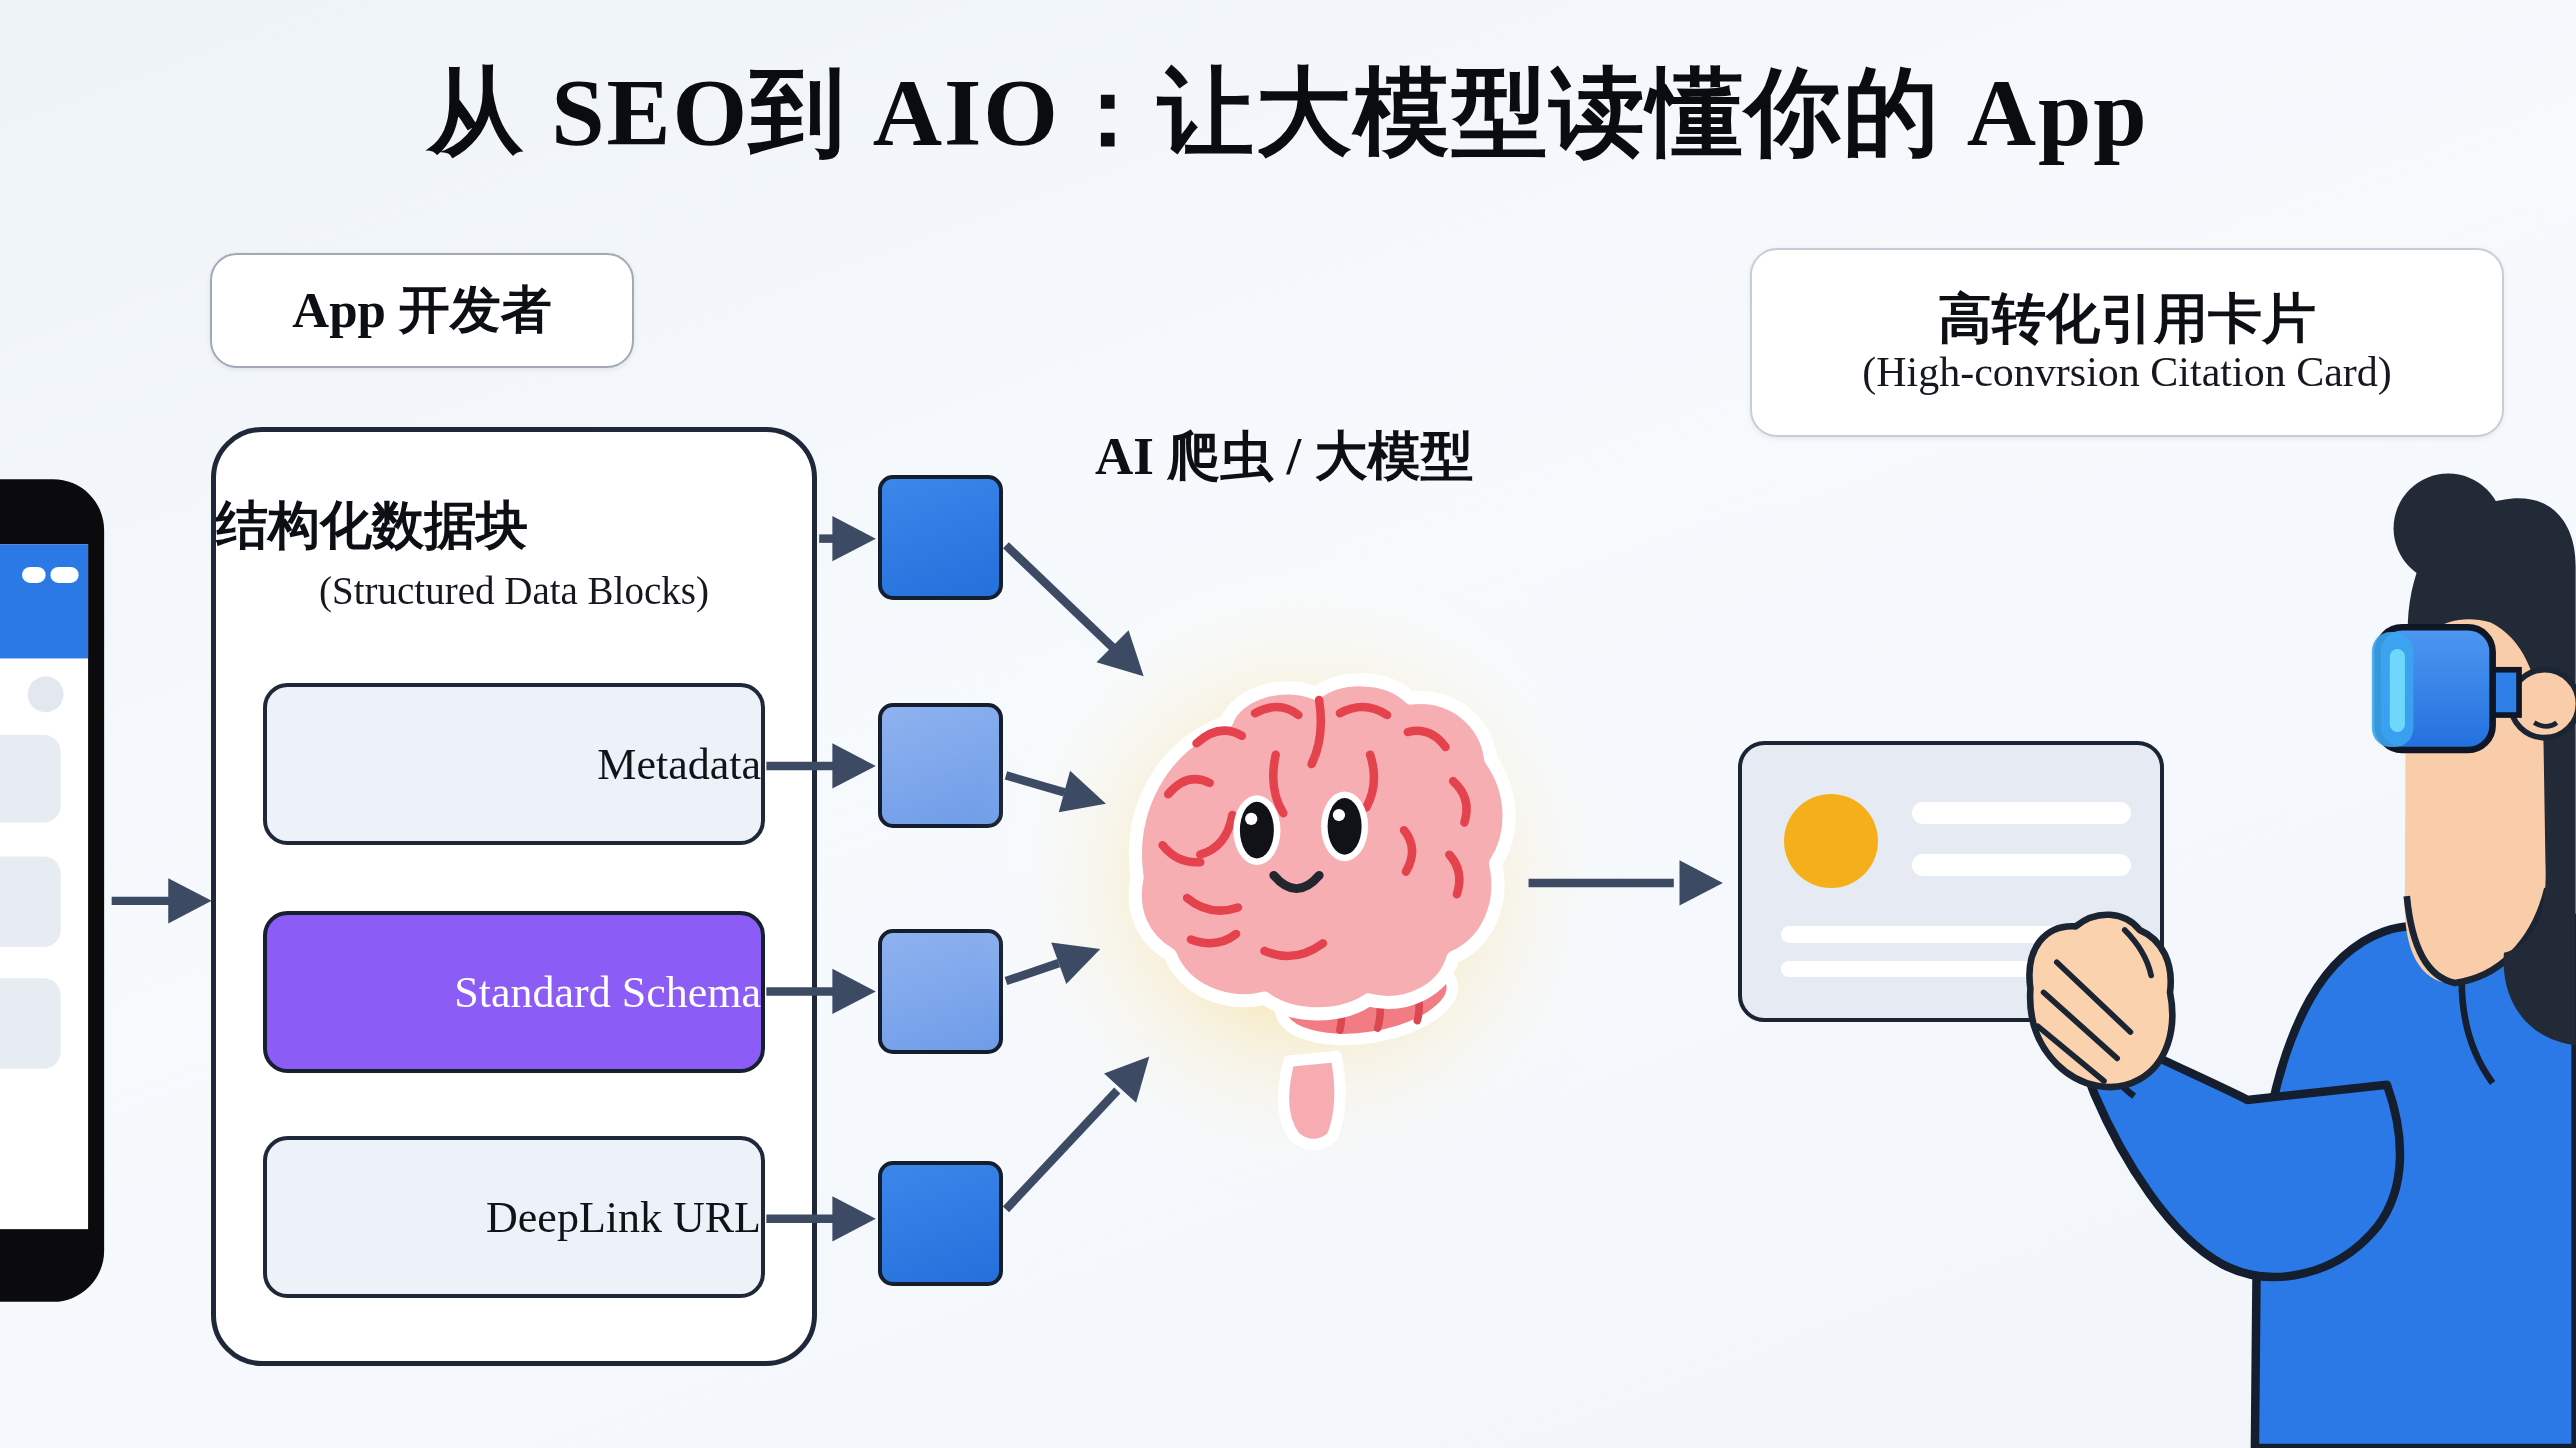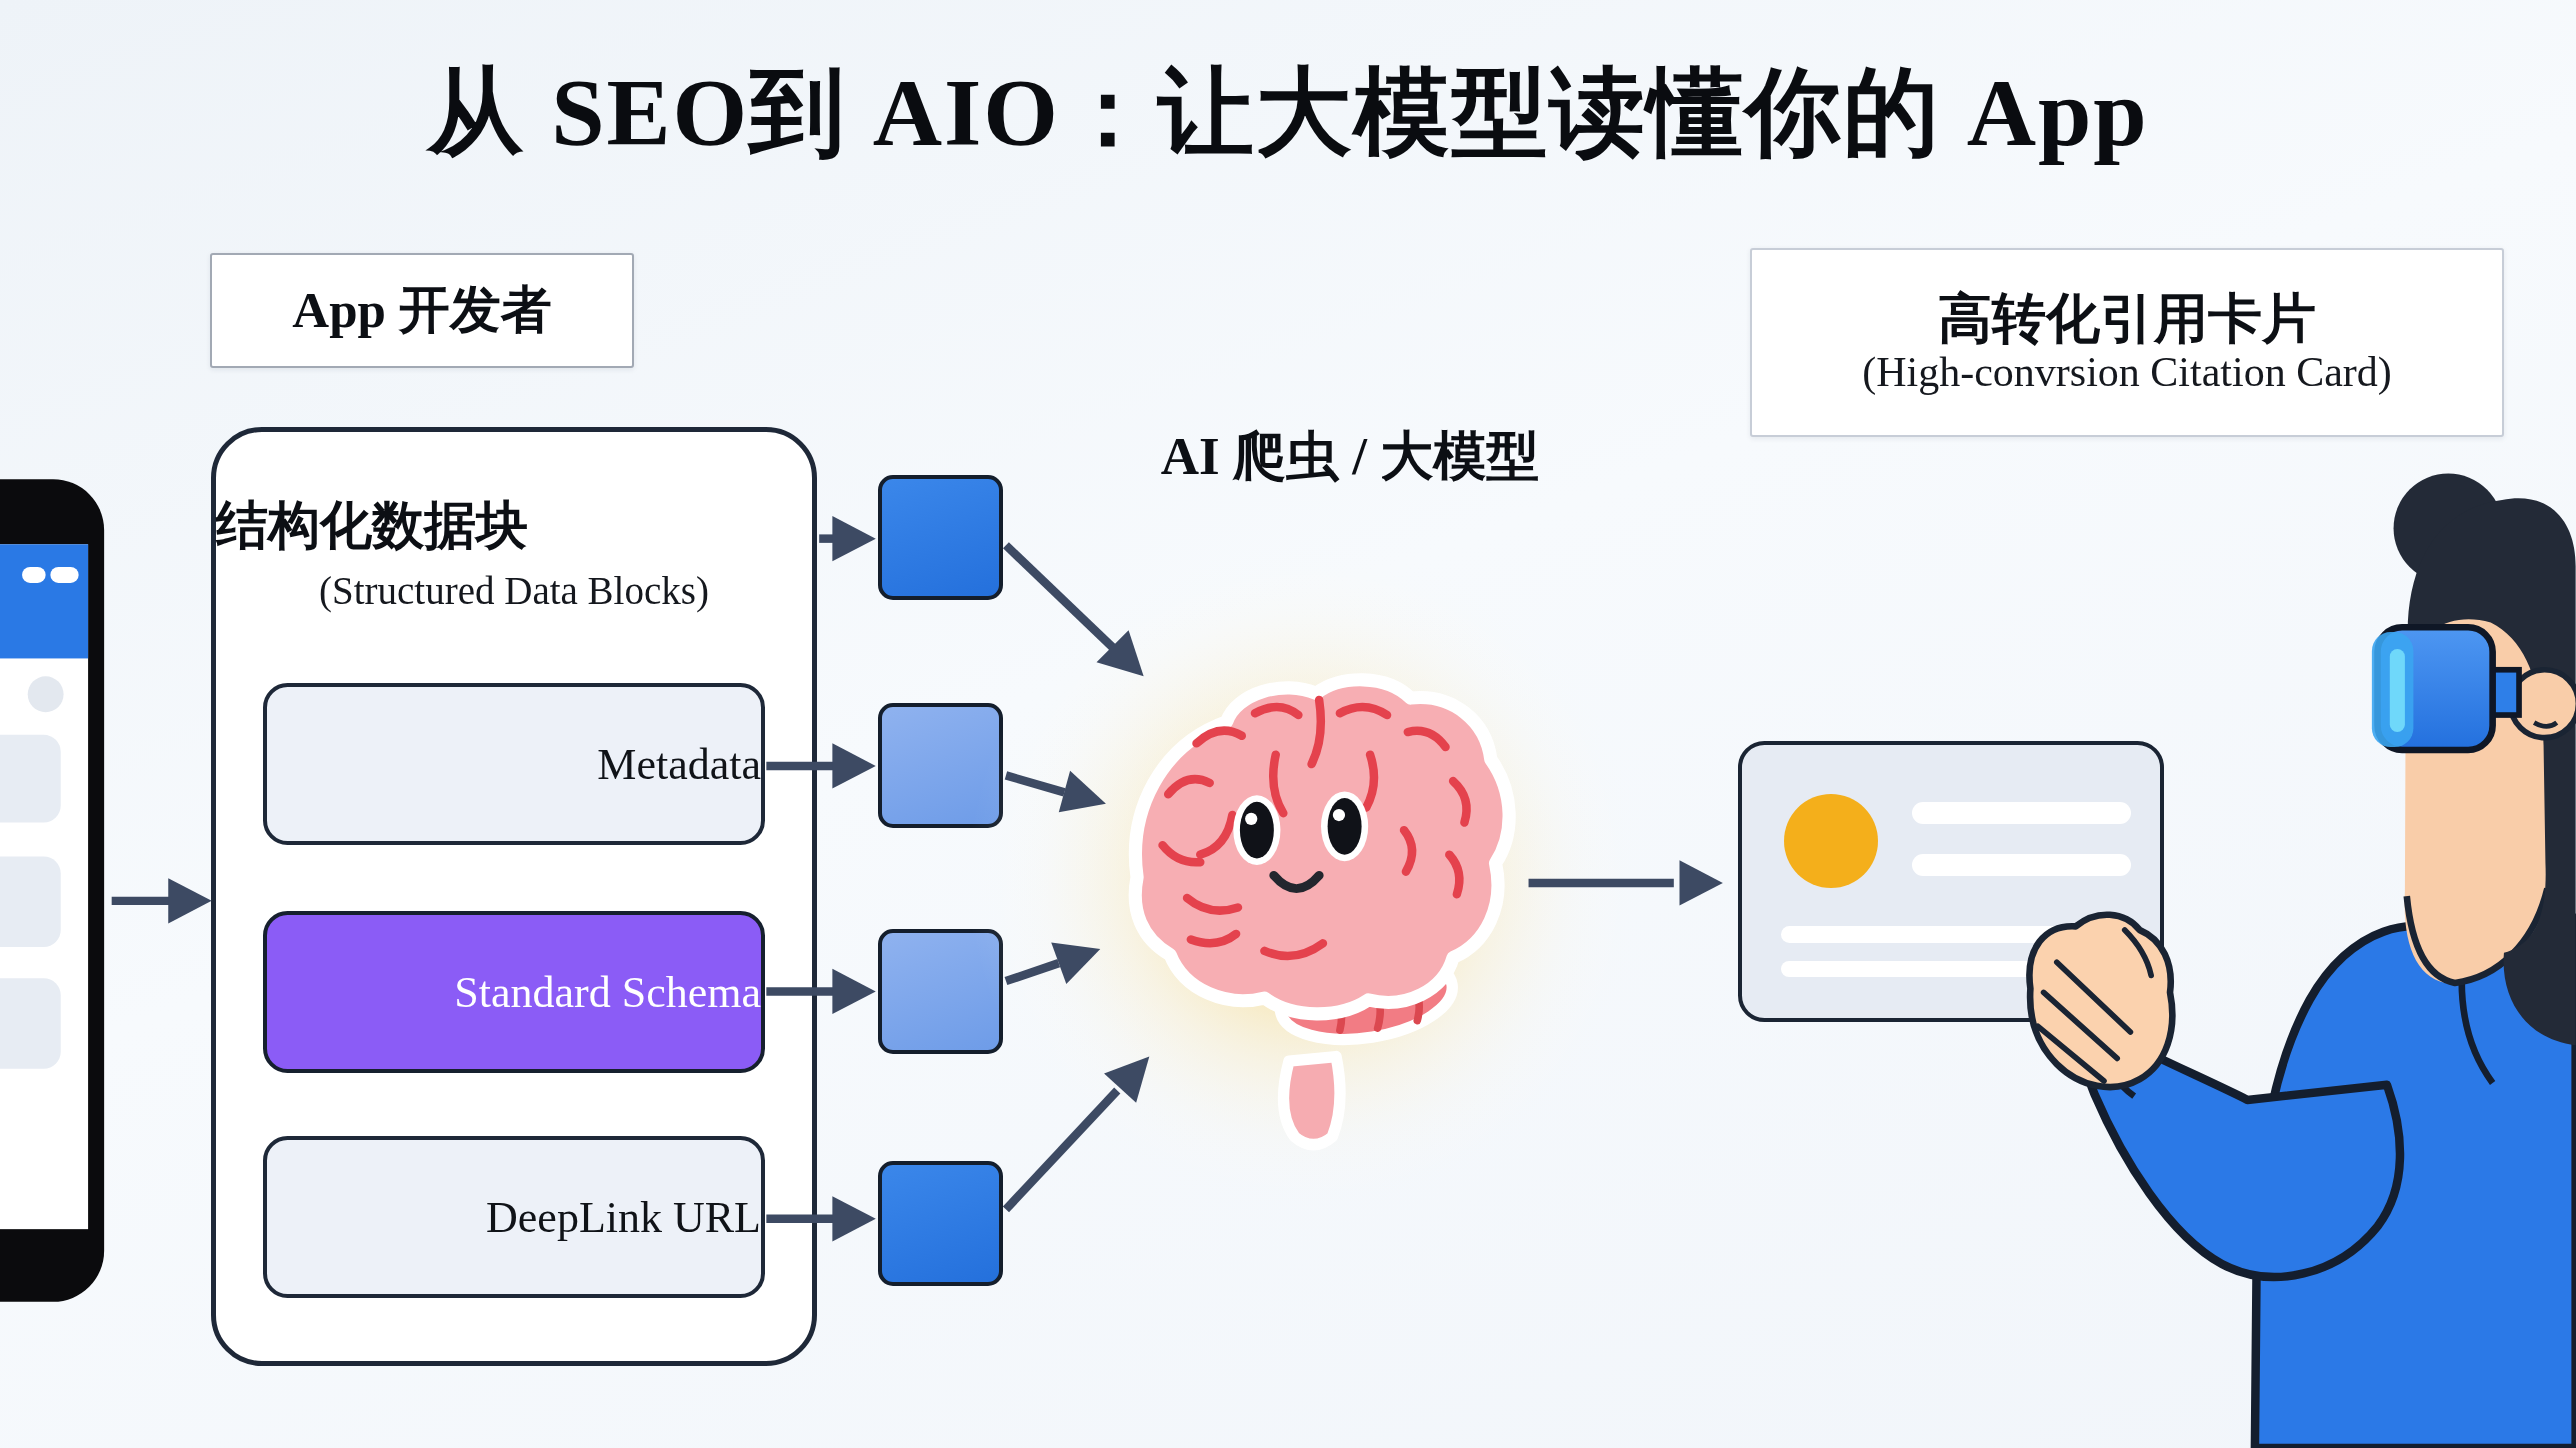--- a/index.html
+++ b/index.html
@@ -8,34 +8,34 @@
     background:linear-gradient(160deg,#eef3f8 0%,#f7fafd 45%,#f1f5fa 100%);
     font-family:Liberation Serif, serif;color:#0c0f14;
   }
   .abs{position:absolute;}
   .title{
     left:0;right:0;top:49px;text-align:center;
     font-size:96px;font-weight:bold;letter-spacing:1.9px;color:#0a0c10;
   }
   .badge{
     background:#ffffff;display:flex;align-items:center;justify-content:center;
-    border-radius:3px;box-shadow:0 1.9px 5.7px rgba(30,40,60,.08);
+    border-radius:27px;box-shadow:0 1.9px 5.7px rgba(30,40,60,.08);
   }
   .badge-appdev{
     left:210px;top:253px;width:420px;height:111px;
     border:2.8px solid #a2a9b4;font-size:51px;font-weight:bold;
   }
   .badge-citation{
     left:1750px;top:248px;width:750px;height:185px;
     border:2.8px solid #c7cdd7;flex-direction:column;gap:5.7px;
   }
   .badge-citation .zh{font-size:54px;font-weight:bold;line-height:1;}
   .badge-citation .en{font-size:42px;color:#15181e;line-height:1;}
   .ai-label{
-    left:1095px;top:421px;width:510px;text-align:center;
+    left:1095px;top:421px;width:510px;text-align:left;
     font-size:53px;font-weight:bold;white-space:nowrap;
   }
   .container-box{
     left:211px;top:427px;width:606px;height:939px;background:#ffffff;
     border:5.7px solid #1e2838;border-radius:51px;box-sizing:border-box;
   }
   .cont-head-zh{left:0;right:0;top:59px;font-size:52px;font-weight:bold;}
   .cont-head-en{left:0;right:0;top:136px;text-align:center;font-size:39px;color:#15181e;}
   .item-box{
     left:47px;width:502px;height:162px;border:4.7px solid #1e2838;border-radius:24.5px;

